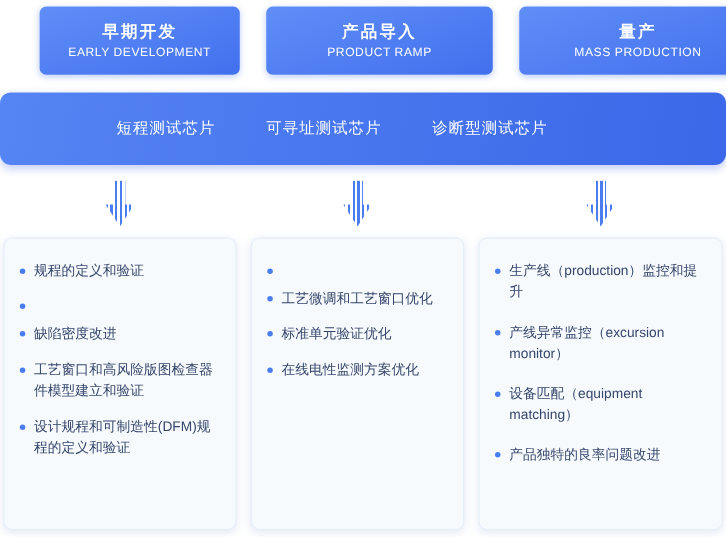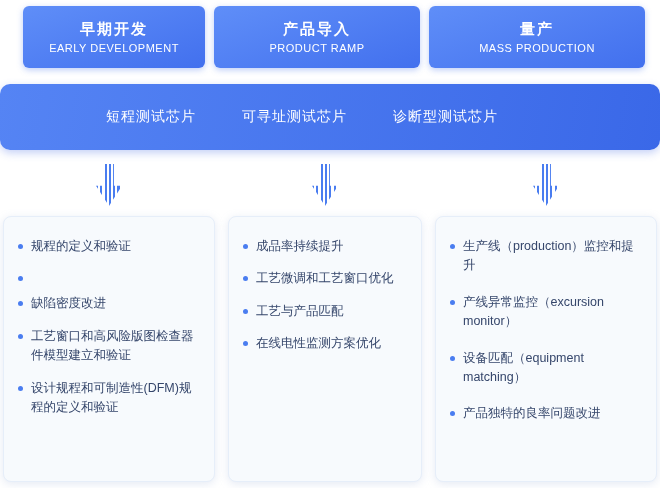--- a/index.html
+++ b/index.html
@@ -1,20 +1,20 @@
 <!DOCTYPE html>
 <html><head>
 <meta charset="utf-8">
 <style>
   html,body{margin:0;padding:0;background:#ffffff;}
   body{font-family:"Liberation Sans","DejaVu Sans",sans-serif;}
   .page{width:660px;height:488px;box-sizing:border-box;display:flex;flex-direction:column;padding-top:6px;overflow:hidden;}
 
   
-  .stage-row{display:grid;grid-template-columns:182px 206px 216px;gap:9px;margin-left:23px;}
+  .stage-row{display:grid;grid-template-columns:182px 206px 216px;gap:24px;margin-left:36px;}
   .stage-box{height:62px;border-radius:6px;color:#fff;
     background:linear-gradient(160deg,#5f8ef8,#4270ee);
     box-shadow:0 2px 6px rgba(70,115,235,.35);
     display:flex;flex-direction:column;align-items:center;justify-content:center;gap:3px;}
   .stage-zh{font-size:15px;font-weight:bold;letter-spacing:2px;}
   .stage-en{font-size:11px;letter-spacing:.5px;}
 
   
   .band{margin-top:16px;height:66px;border-radius:10px;color:#fff;
     background:linear-gradient(100deg,#5584f4,#3a68e8);
@@ -100,29 +100,28 @@
             <span class="dot"></span>
             <span>设计规程和可制造性(DFM)规程的定义和验证</span>
           </li>
       </ul>
     </div>
 
     <div class="panel">
       <ul>
         <li>
             <span class="dot"></span>
-            <span>成品率持续提升</span>
           </li>
         <li>
             <span class="dot"></span>
             <span>工艺微调和工艺窗口优化</span>
           </li>
         <li>
             <span class="dot"></span>
-            <span>工艺与产品匹配</span>
+            <span>标准单元验证优化</span>
           </li>
         <li>
             <span class="dot"></span>
             <span>在线电性监测方案优化</span>
           </li>
       </ul>
     </div>
 
     <div class="panel wide-space">
       <ul>

